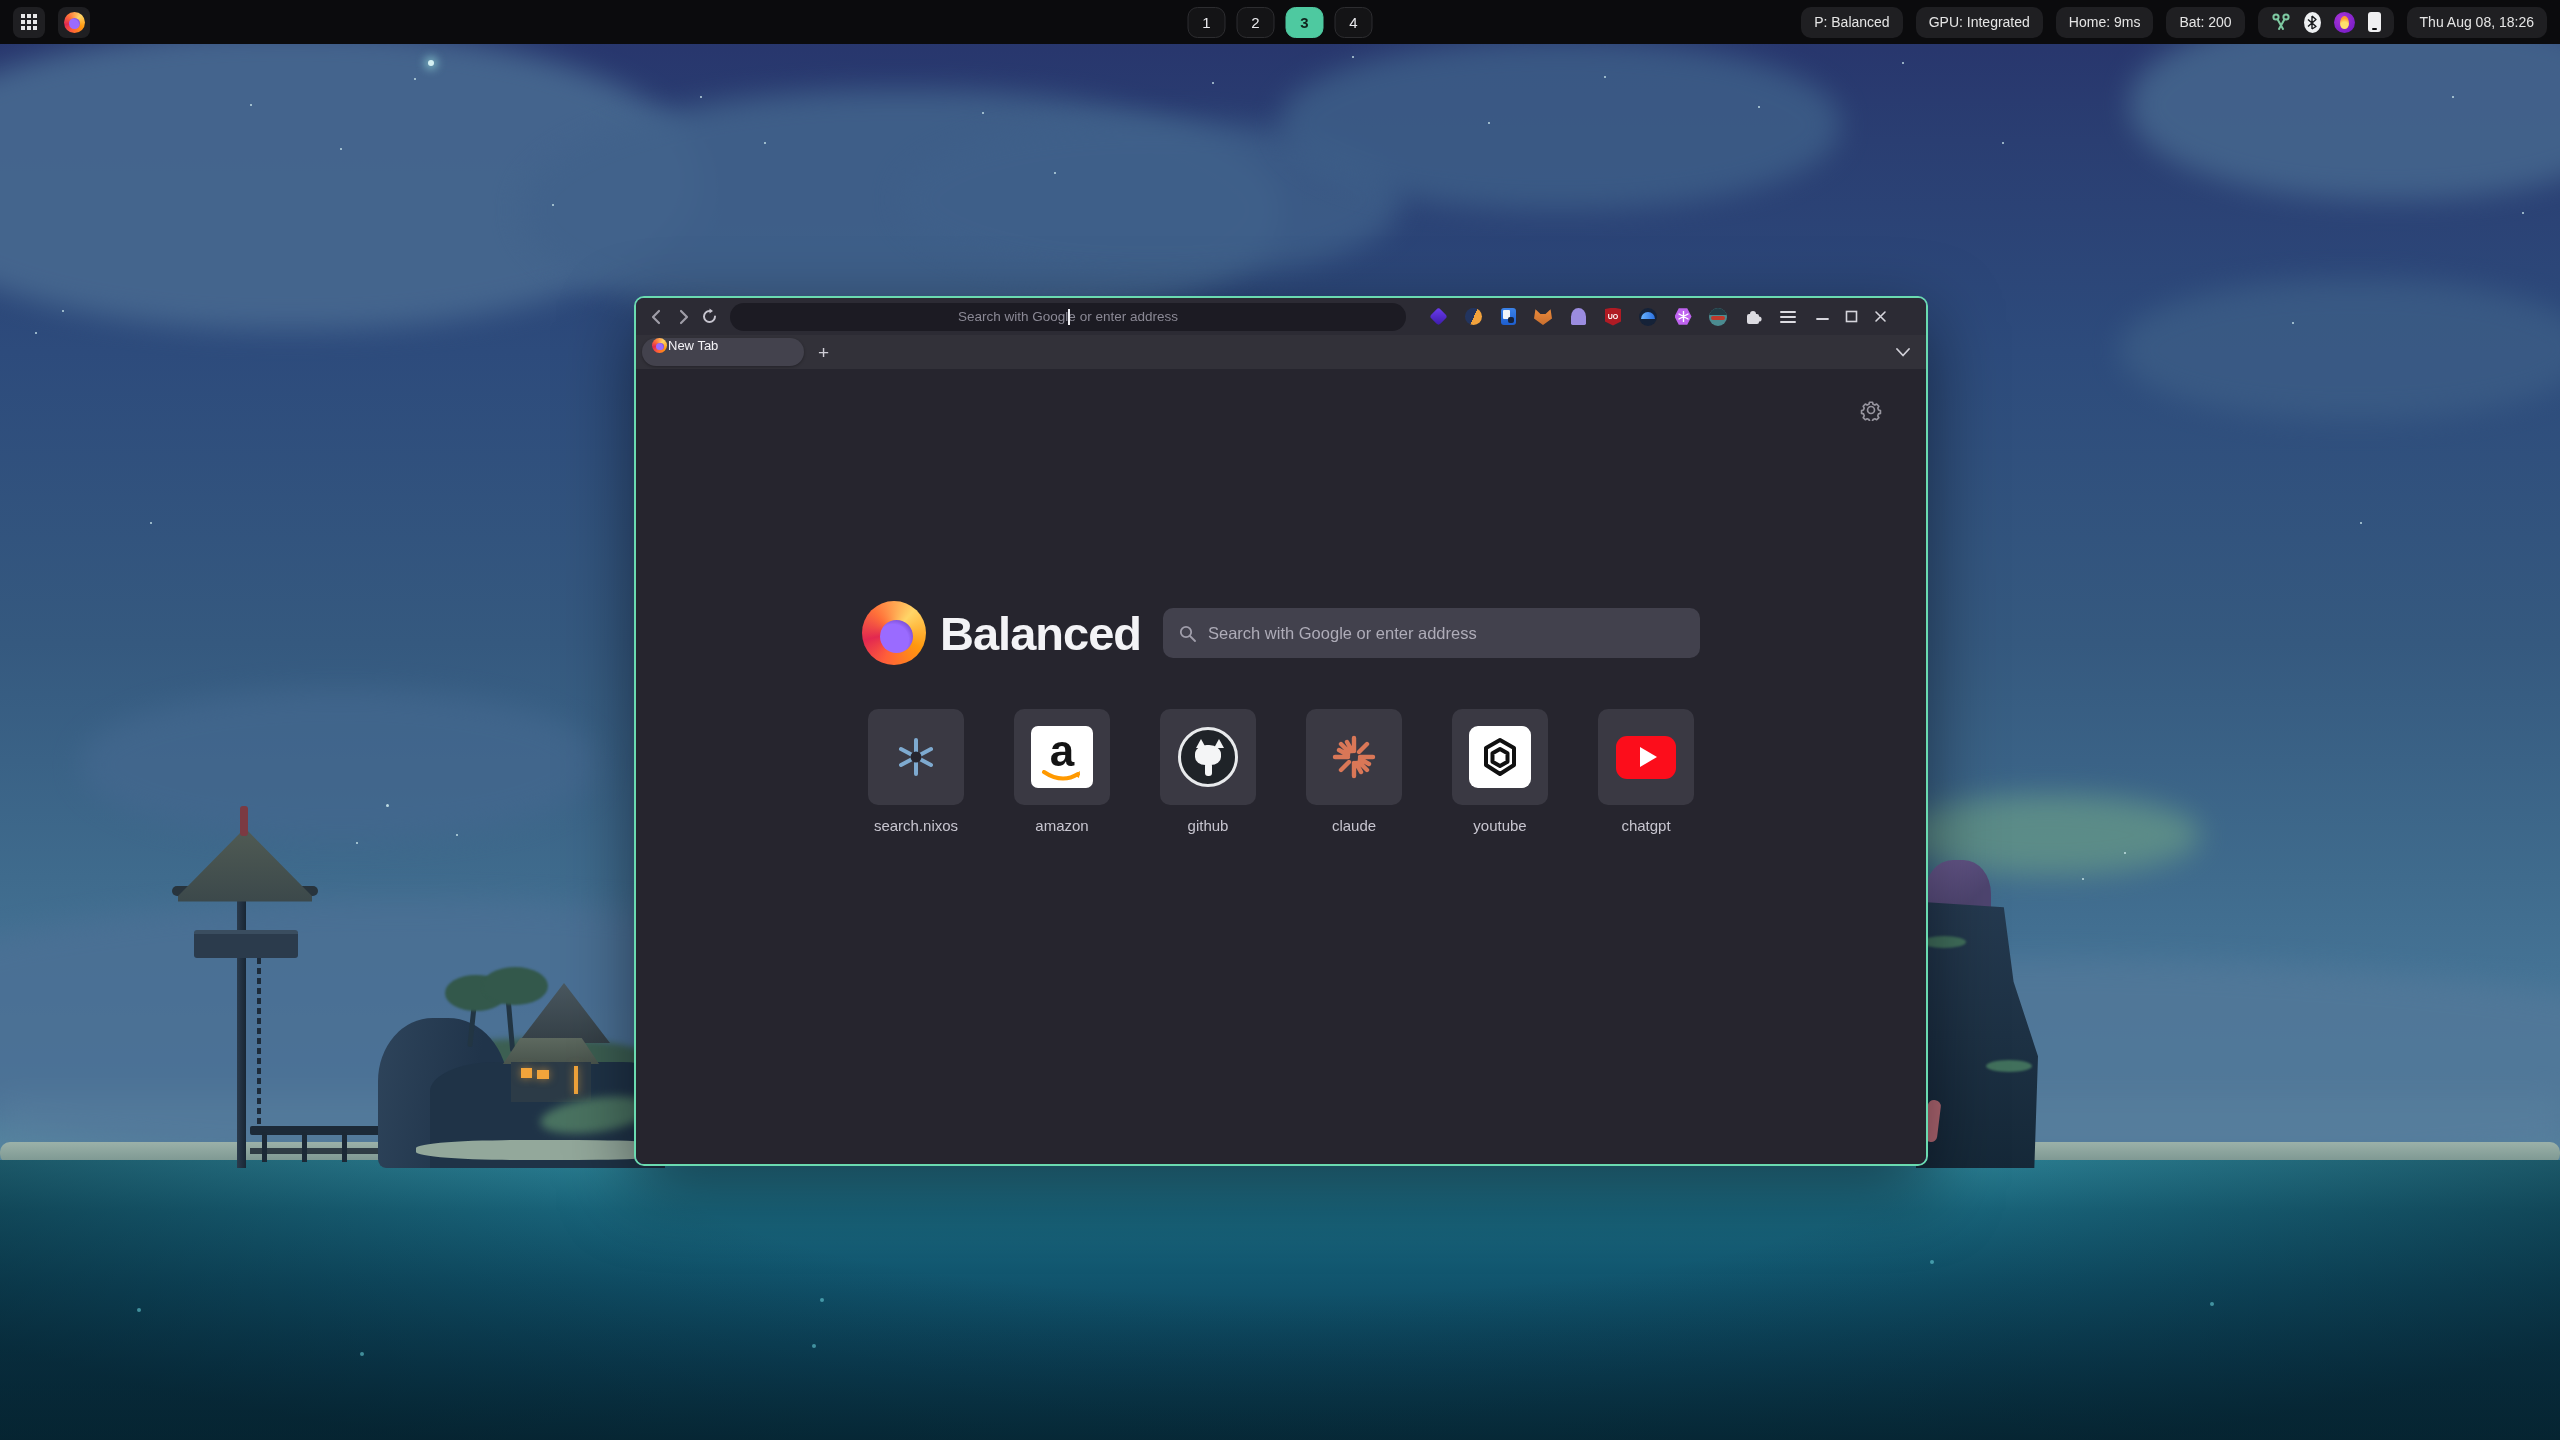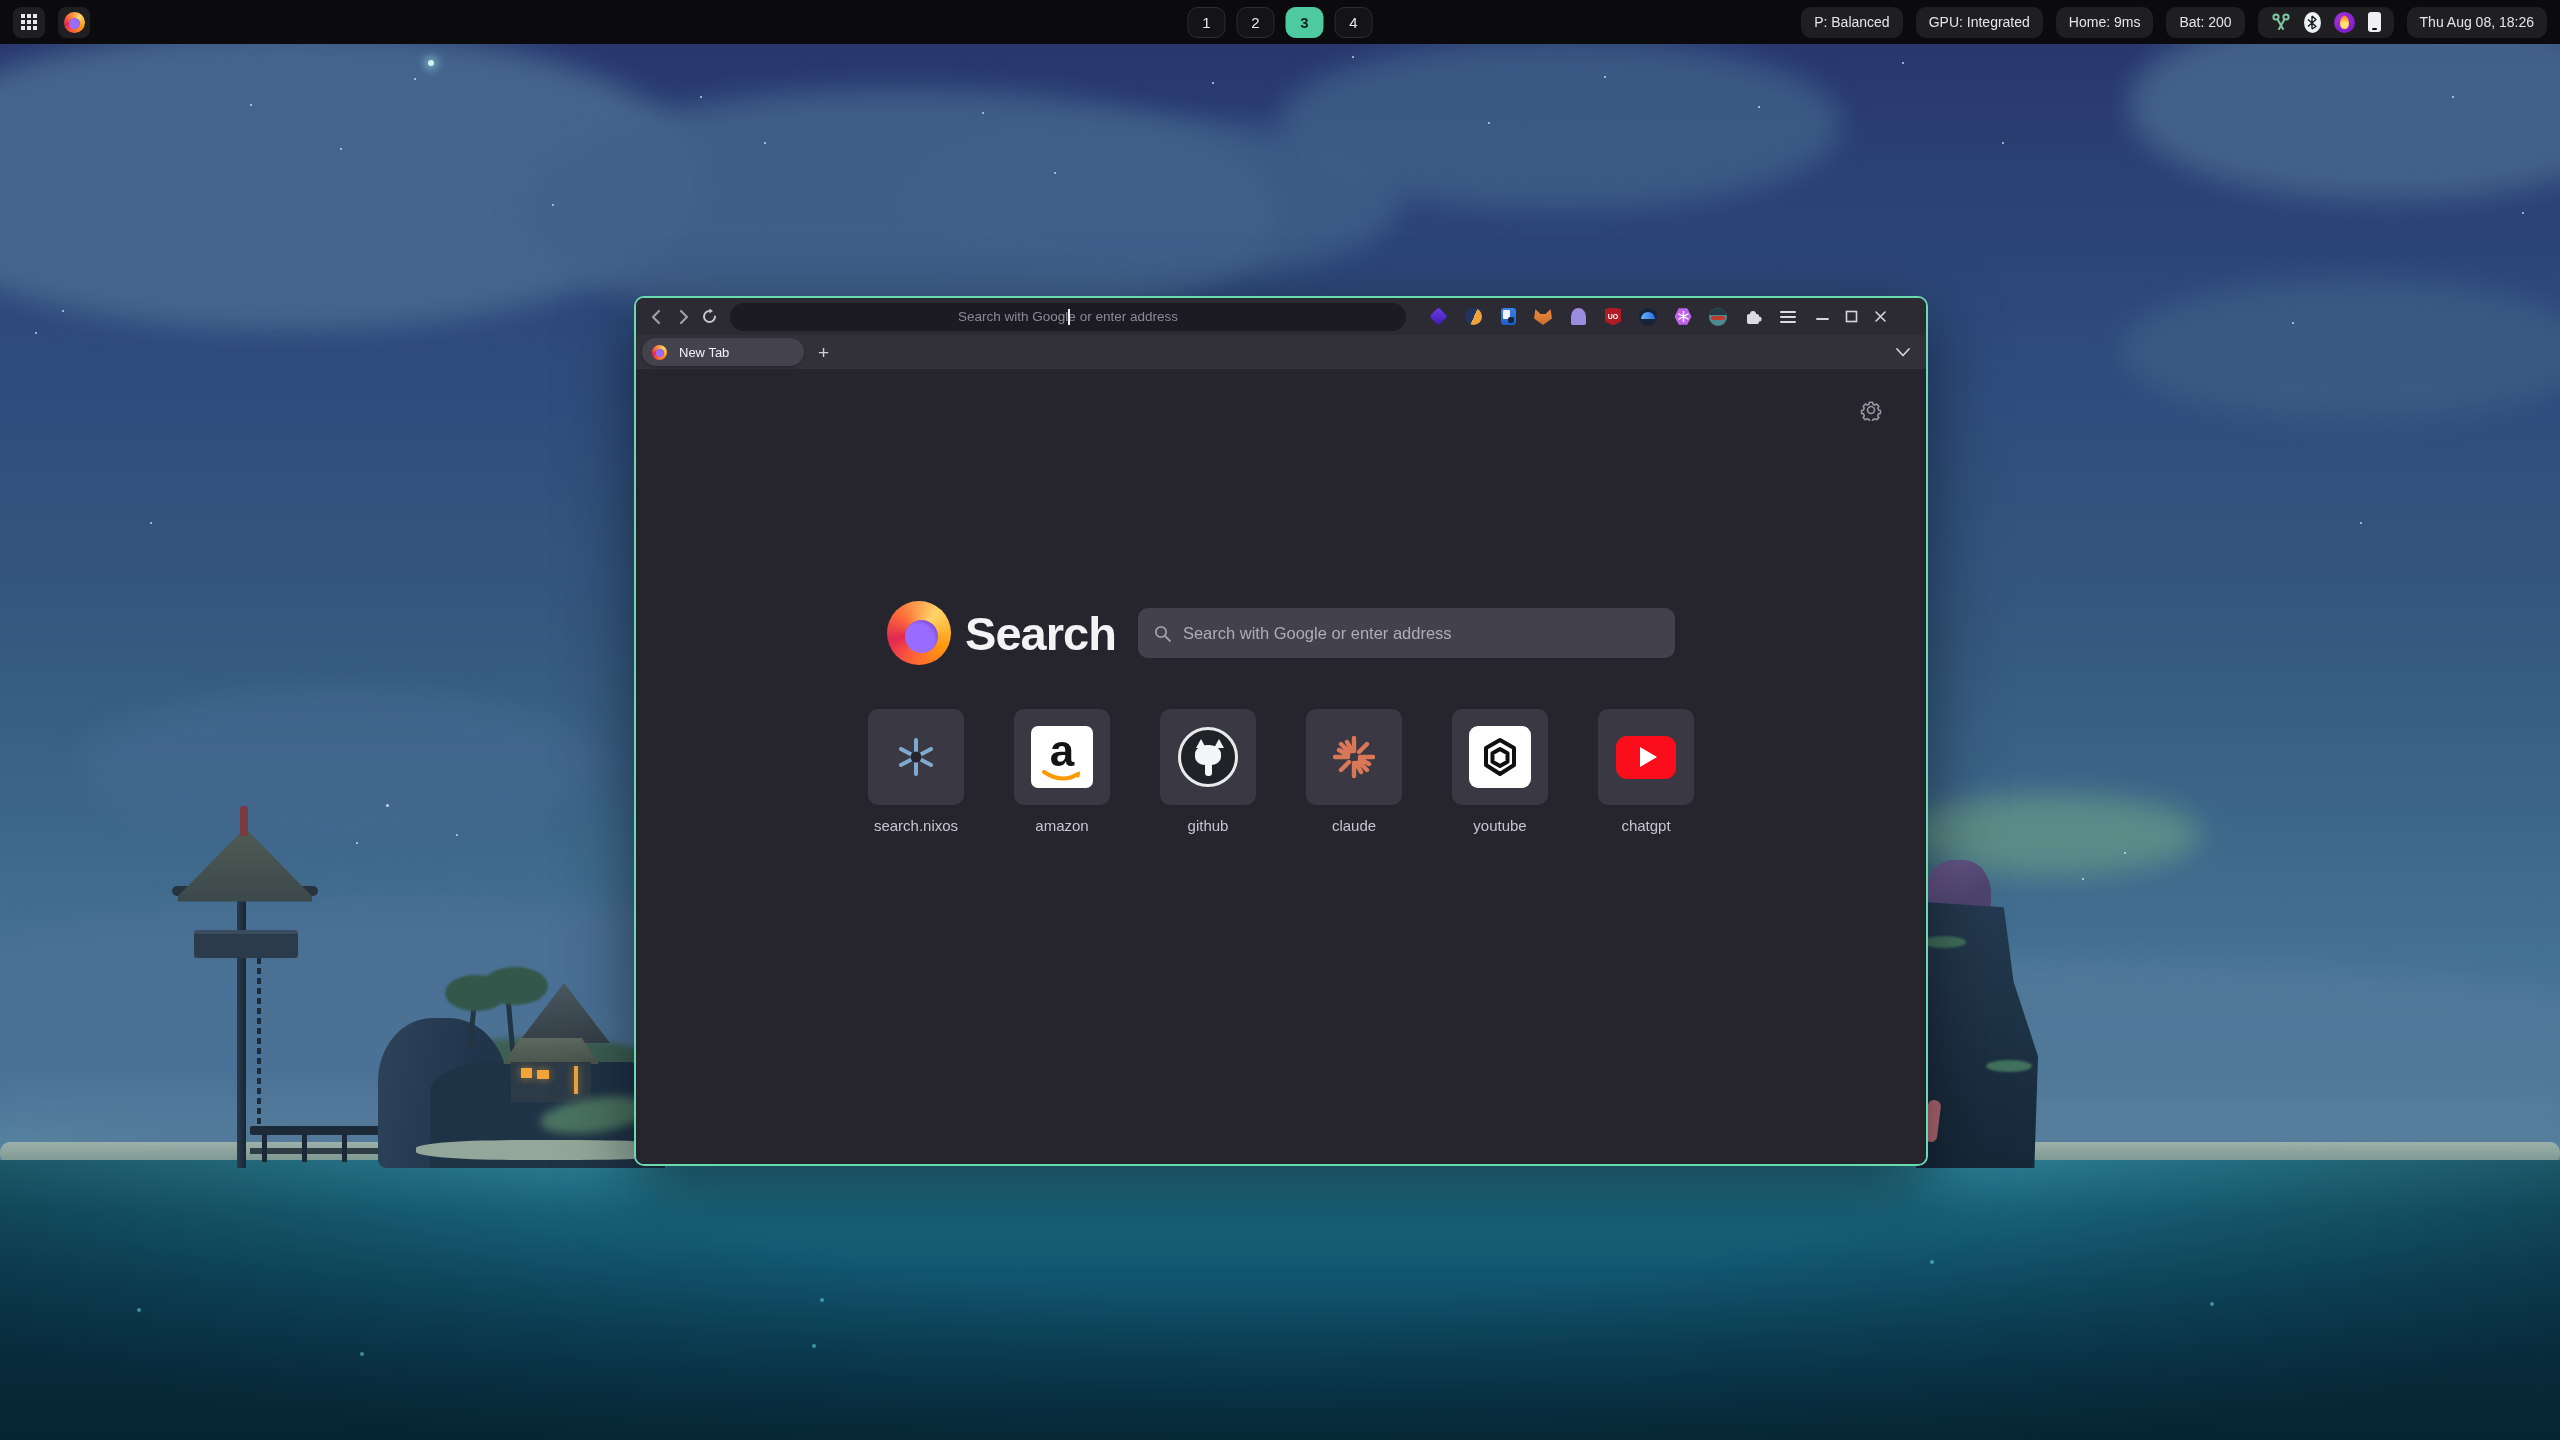--- a/index.html
+++ b/index.html
@@ -87,21 +87,21 @@
   .navbar{height:37px;background:#2c2b34;display:flex;align-items:center;padding:0 14px 0 8px;}
   .navicon{width:26px;height:26px;display:flex;align-items:center;justify-content:center;border-radius:5px;}
   .urlbar{margin-left:8px;width:676px;height:28px;border-radius:14px;background:#1c1b23;position:relative;
      display:flex;align-items:center;justify-content:center;}
   .urlbar .ph{color:#8b8995;font-size:13.5px;}
   .caret{position:absolute;left:50%;top:6px;width:1.5px;height:16px;background:#f2f2f5;}
   .extrow{display:flex;align-items:center;gap:15px;margin-left:22px;}
   .ext{width:20px;height:20px;display:flex;align-items:center;justify-content:center;position:relative;}
   .winctl{display:flex;align-items:center;gap:16px;margin-left:18px;}
   .tabbar{height:34px;background:#323139;display:flex;align-items:center;padding:0 16px 0 6px;}
-  .tab{width:162px;height:28px;border-radius:14px;background:#43424d;display:flex;align-items:center;gap:12px;
+  .tab{width:162px;height:28px;border-radius:14px;background:#43424d;display:flex;align-items:flex-start;gap:1px;
      padding:0 10px;box-sizing:border-box;box-shadow:0 1px 3px rgba(0,0,0,.3);}
   .tab .title{color:#f3f2f6;font-size:13px;}
   .plus{margin-left:14px;color:#cfced6;font-size:19px;line-height:1;}
   .tab-chev{margin-left:auto;}
   .content{position:relative;height:795px;background:#26252e;}
   .gear{position:absolute;right:44px;top:30px;}
   .hero{position:absolute;left:0;top:214px;width:100%;height:100px;display:flex;align-items:center;justify-content:center;}
   .wordmark{color:#f3f3f6;font-size:47px;font-weight:bold;letter-spacing:-1px;margin:0 22px 0 14px;}
   .ntsearch{width:537px;height:50px;border-radius:10px;background:#42414d;display:flex;align-items:center;padding:0 16px;box-sizing:border-box;}
   .ntsearch .ph{color:#aeacb8;font-size:16.5px;margin-left:12px;}
@@ -402,21 +402,21 @@
     </svg>
   </div>
 
   <div class="content">
     <svg class="gear" width="22" height="22" viewBox="0 0 24 24">
       <path fill="none" stroke="#97959f" stroke-width="1.8" stroke-linejoin="round" d="M12 8.2 a3.8 3.8 0 1 0 0 7.6 a3.8 3.8 0 1 0 0 -7.6 M10.3 3.5 h3.4 l.5 2.2 l2 .9 l2-1.1 l2.3 2.4 l-1.1 2 l.8 2.1 l2.1.5 v3.2 l-2.1.5 l-.8 2.1 l1.1 2 l-2.3 2.3 l-2-1.1 l-2 .9 l-.5 2.1 h-3.4 l-.5-2.1 l-2-.9 l-2 1.1 l-2.3-2.3 l1.1-2 l-.8-2.1 l-2.1-.5 v-3.2 l2.1-.5 l.8-2.1 l-1.1-2 l2.3-2.4 l2 1.1 l2-.9 z"></path>
     </svg>
 
     <div class="hero">
       <div class="fxlogo" style="width:64px;height:64px;"></div>
-      <div class="wordmark">Search</div>
+      <div class="wordmark">Balanced</div>
       <div class="ntsearch">
         <svg width="17" height="17" viewBox="0 0 17 17">
           <circle cx="7" cy="7" r="5.2" fill="none" stroke="#a09eab" stroke-width="1.8"></circle>
           <path d="M11 11 L16 16" stroke="#a09eab" stroke-width="1.8" stroke-linecap="round"></path>
         </svg>
         <span class="ph">Search with Google or enter address</span>
       </div>
     </div>
 
     <div class="tiles">

